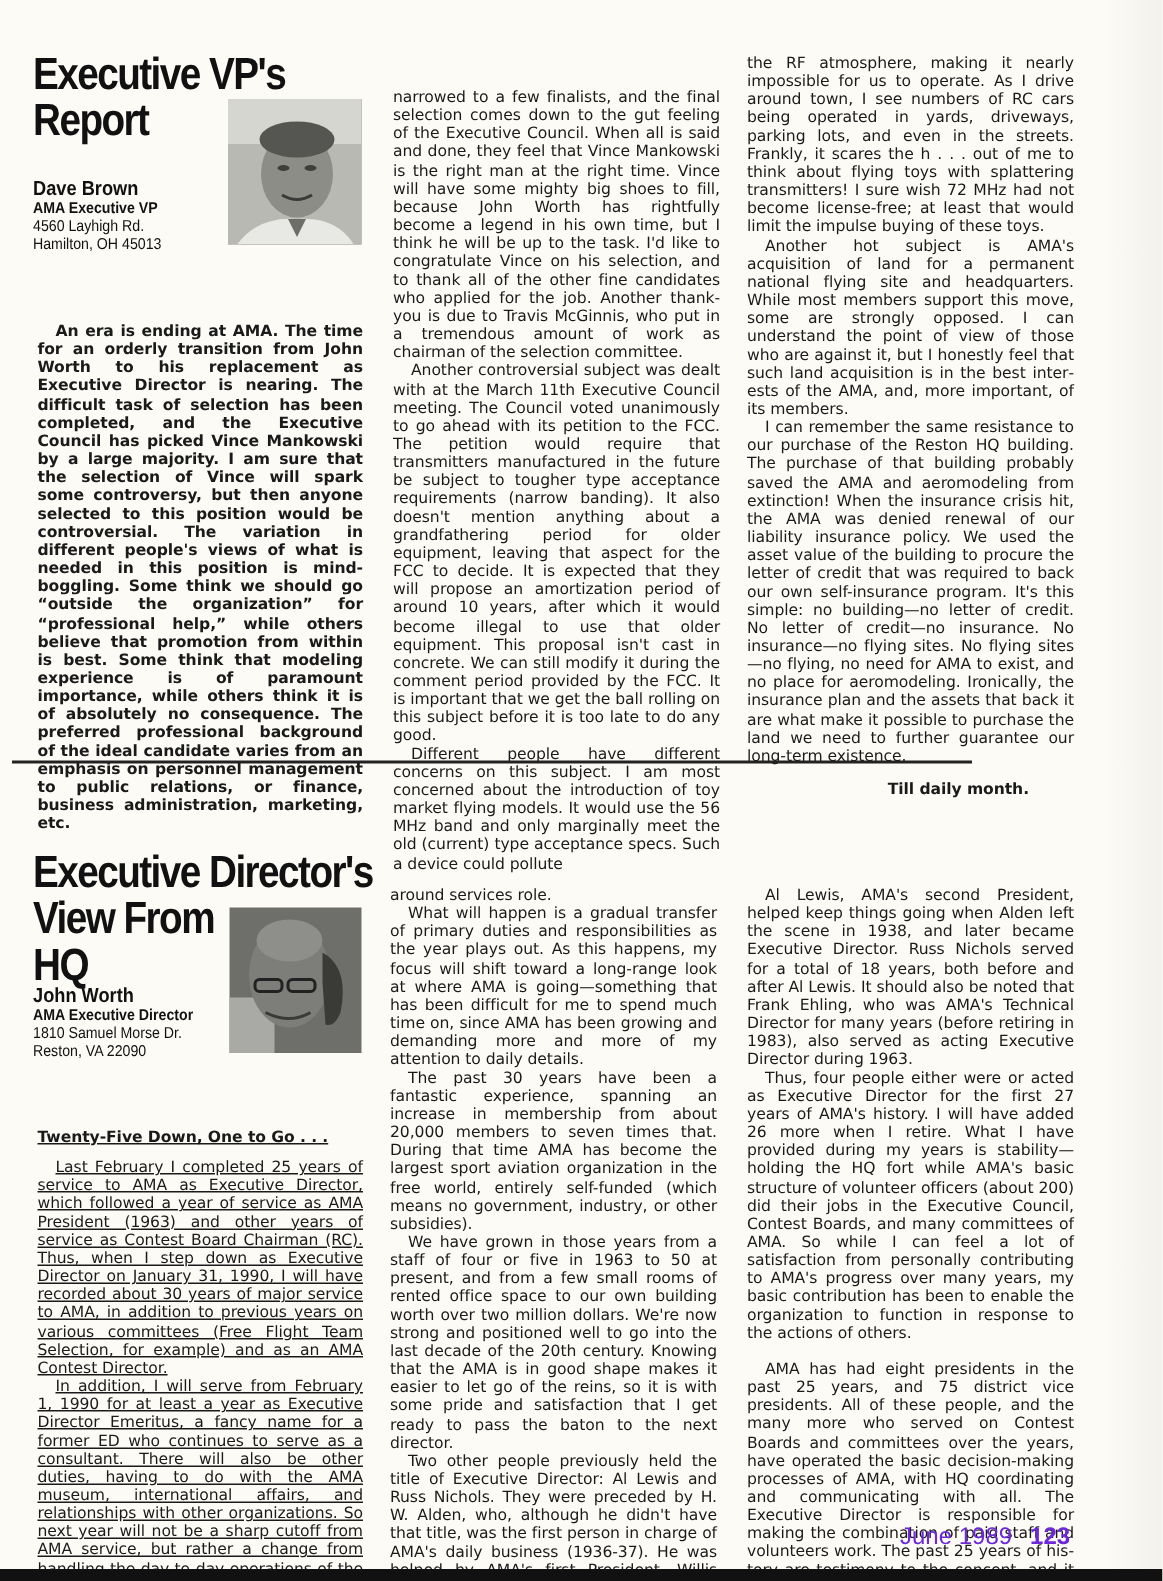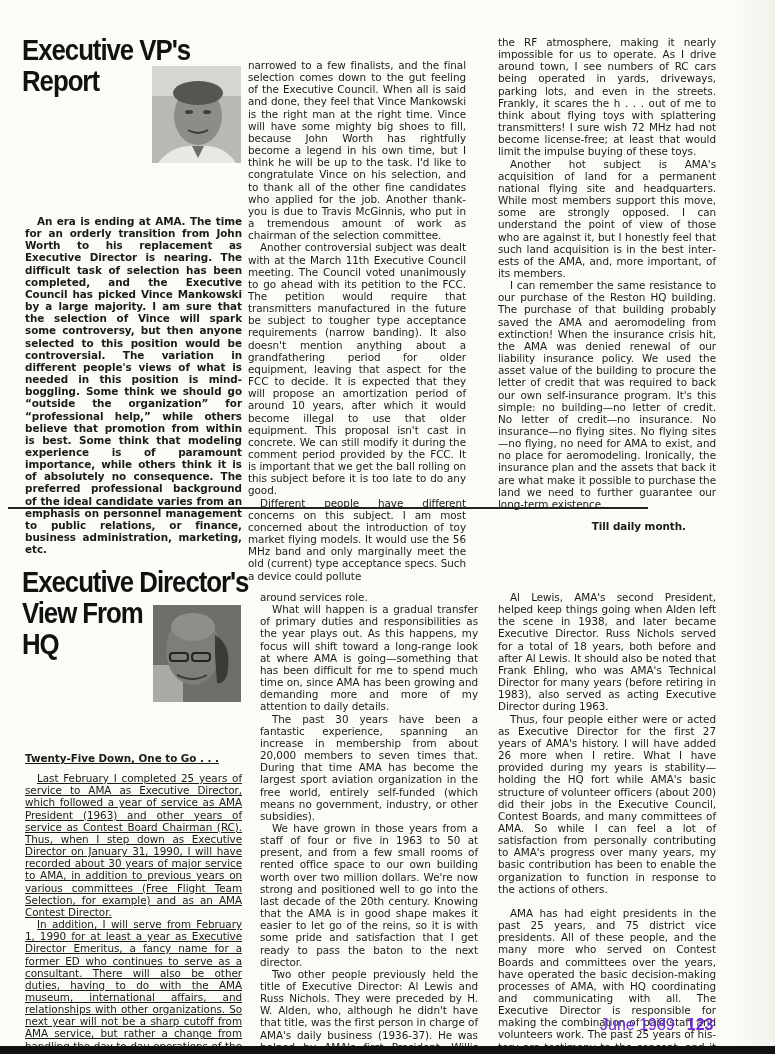--- a/index.html
+++ b/index.html
@@ -67,26 +67,32 @@
       <ellipse cx="46" cy="50" rx="24" ry="29" fill="#8d8d88"></ellipse>
       <ellipse cx="46" cy="27" rx="25" ry="12" fill="#555552"></ellipse>
       <ellipse cx="37" cy="46" rx="4" ry="2" fill="#3e3e3b"></ellipse>
       <ellipse cx="55" cy="46" rx="4" ry="2" fill="#3e3e3b"></ellipse>
       <path d="M36 64 Q46 70 56 64" stroke="#3a3a38" stroke-width="2" fill="none"></path>
       <path d="M6 97 Q20 78 46 80 Q72 78 84 97 Z" fill="#e8e8e4"></path>
       <path d="M40 80 L46 92 L52 80 Z" fill="#6d6d69"></path>
     </svg>
   </div>
 
+  <div class="byline" style="left:22px; top:118px;">
+    <div class="name">Dave Brown</div>
+    <div class="role">AMA Executive VP</div>
+    <div class="addr">4560 Layhigh Rd.</div>
+    <div class="addr">Hamilton, OH 45013</div>
+  </div>
 
   <div class="col" style="left:25px; top:187px; width:217px;font-weight:bold;">
     <p>An era is ending at AMA. The time for an orderly transition from John Worth to his re­placement as Executive Director is nearing. The difficult task of selection has been com­pleted, and the Executive Council has picked Vince Mankowski by a large majority. I am sure that the selection of Vince will spark some controversy, but then anyone selected to this position would be controversial. The variation in different people's views of what is needed in this position is mind-boggling. Some think we should go “outside the or­ganization” for “professional help,” while others believe that promotion from within is best. Some think that modeling experi­ence is of paramount importance, while oth­ers think it is of absolutely no consequence. The preferred professional background of the ideal candidate varies from an emphasis on personnel management to public rela­tions, or finance, business administration, marketing, etc.</p>
   </div>
 
-  <div class="col" style="left:248px; top:31px; width:218px;">
+  <div class="col" style="left:262px; top:31px; width:218px;">
     <p class="noindent">narrowed to a few finalists, and the final se­lection comes down to the gut feeling of the Executive Council. When all is said and done, they feel that Vince Mankowski is the right man at the right time. Vince will have some mighty big shoes to fill, because John Worth has rightfully become a legend in his own time, but I think he will be up to the task. I'd like to congratulate Vince on his se­lection, and to thank all of the other fine can­didates who applied for the job. Another thank-you is due to Travis McGinnis, who put in a tremendous amount of work as chairman of the selection committee.</p>
     <p>Another controversial subject was dealt with at the March 11th Executive Council meeting. The Council voted unanimously to go ahead with its petition to the FCC. The petition would require that transmitters manufactured in the future be subject to tougher type acceptance requirements (nar­row banding). It also doesn't mention any­thing about a grandfathering period for older equipment, leaving that aspect for the FCC to decide. It is expected that they will propose an amortization period of around 10 years, after which it would become illegal to use that older equipment. This proposal isn't cast in concrete. We can still modify it during the comment period provided by the FCC. It is important that we get the ball rolling on this subject before it is too late to do any good.</p>
     <p>Different people have different concerns on this subject. I am most concerned about the introduction of toy market flying mod­els. It would use the 56 MHz band and only marginally meet the old (current) type ac­ceptance specs. Such a device could pollute</p>
   </div>
 
   <div class="col" style="left:498px; top:8px; width:218px;">
     <p class="noindent">the RF atmosphere, making it nearly impos­sible for us to operate. As I drive around town, I see numbers of RC cars being oper­ated in yards, driveways, parking lots, and even in the streets. Frankly, it scares the h . . . out of me to think about flying toys with splattering transmitters! I sure wish 72 MHz had not become license-free; at least that would limit the impulse buying of these toys.</p>
     <p>Another hot subject is AMA's acquisition of land for a permanent national flying site and headquarters. While most members support this move, some are strongly op­posed. I can understand the point of view of those who are against it, but I honestly feel that such land acquisition is in the best inter­ests of the AMA, and, more important, of its members.</p>
     <p>I can remember the same resistance to our purchase of the Reston HQ building. The purchase of that building probably saved the AMA and aeromodeling from ex­tinction! When the insurance crisis hit, the AMA was denied renewal of our liability in­surance policy. We used the asset value of the building to procure the letter of credit that was required to back our own self-insurance program. It's this simple: no build­ing—no letter of credit. No letter of credit—no insurance. No insurance—no flying sites. No flying sites—no flying, no need for AMA to exist, and no place for aeromodeling. Ironically, the insurance plan and the assets that back it are what make it possible to pur­chase the land we need to further guaran­tee our long-term existence.</p>
     <p class="sign">Till daily month.</p>
@@ -106,20 +112,26 @@
       <rect x="0" y="60" width="30" height="37" fill="#a9a9a5"></rect>
       <ellipse cx="40" cy="45" rx="27" ry="35" fill="#7d7d79"></ellipse>
       <ellipse cx="40" cy="22" rx="22" ry="14" fill="#8e8e8a"></ellipse>
       <rect x="17" y="48" width="18" height="8" rx="3" fill="none" stroke="#222" stroke-width="2"></rect>
       <rect x="39" y="48" width="18" height="8" rx="3" fill="none" stroke="#222" stroke-width="2"></rect>
       <path d="M62 30 Q80 40 74 70 Q70 80 64 78 L62 50 Z" fill="#3a3a37"></path>
       <path d="M24 70 Q40 78 54 70" stroke="#3a3a38" stroke-width="2" fill="none"></path>
     </svg>
   </div>
 
+  <div class="byline" style="left:22px; top:656px;">
+    <div class="name">John Worth</div>
+    <div class="role">AMA Executive Director</div>
+    <div class="addr">1810 Samuel Morse Dr.</div>
+    <div class="addr">Reston, VA 22090</div>
+  </div>
 
   <div class="col" style="left:25px; top:724px; width:217px;text-decoration:underline;">
     <p class="subhead">Twenty-Five Down, One to Go . . .</p>
     <p>Last February I completed 25 years of ser­vice to AMA as Executive Director, which fol­lowed a year of service as AMA President (1963) and other years of service as Contest Board Chairman (RC). Thus, when I step down as Executive Director on January 31, 1990, I will have recorded about 30 years of major service to AMA, in addition to previ­ous years on various committees (Free Flight Team Selection, for example) and as an AMA Contest Director.</p>
     <p>In addition, I will serve from February 1, 1990 for at least a year as Executive Director Emeritus, a fancy name for a former ED who continues to serve as a consultant. There will also be other duties, having to do with the AMA museum, international affairs, and relationships with other organizations. So next year will not be a sharp cutoff from AMA service, but rather a change from han­dling the day-to-day operations of the orga­nization to being an advisor in a supple-</p>
   </div>
 
   <div class="col" style="left:260px; top:563px; width:218px;">
     <p class="noindent">around services role.</p>
     <p>What will happen is a gradual transfer of primary duties and responsibilities as the year plays out. As this happens, my focus will shift toward a long-range look at where AMA is going—something that has been dif­ficult for me to spend much time on, since AMA has been growing and demanding more and more of my attention to daily de­tails.</p>

